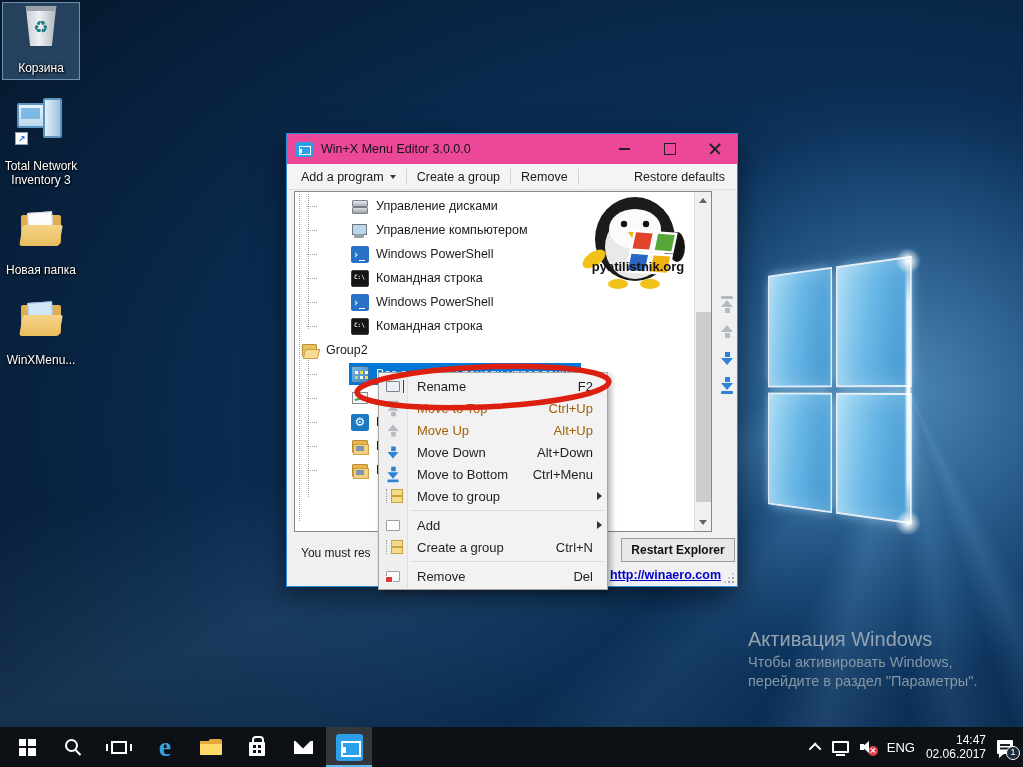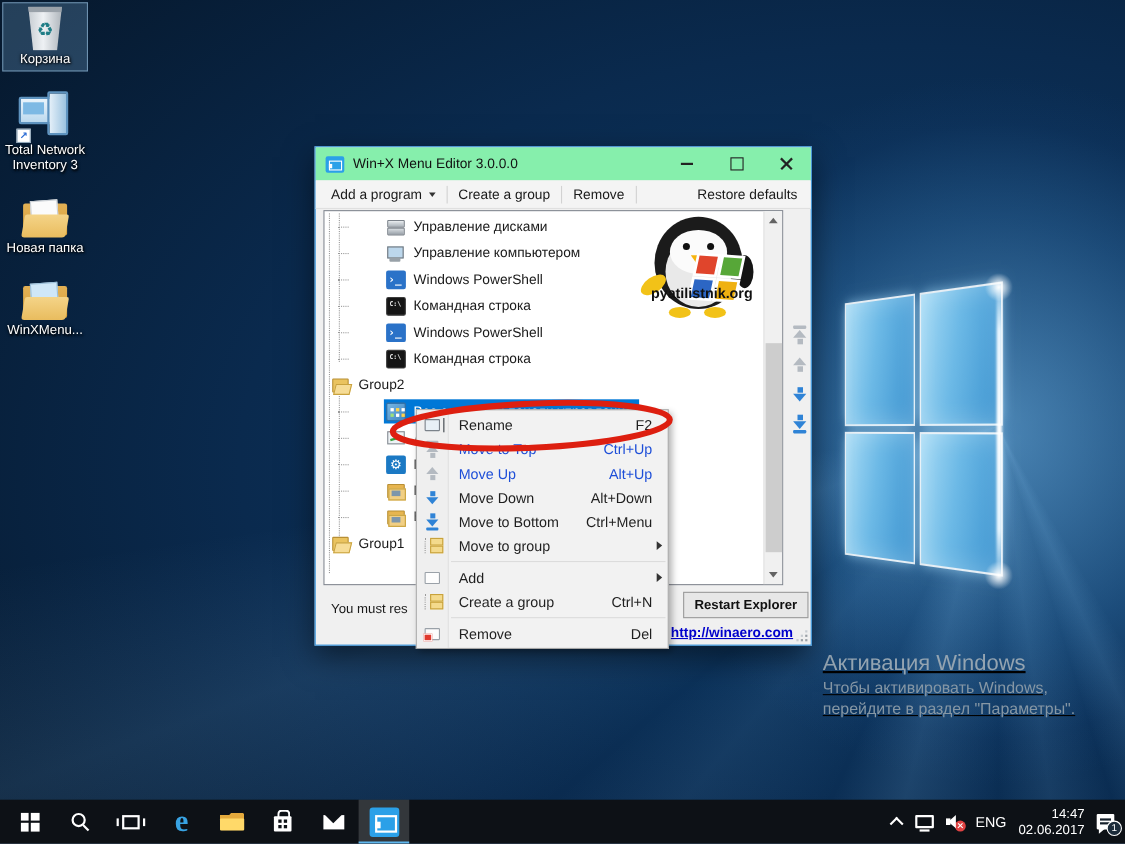--- a/index.html
+++ b/index.html
@@ -27,21 +27,21 @@
   #wl-edge{position:absolute;left:906px;top:250px;width:5px;height:282px;
     background:linear-gradient(rgba(255,255,255,0),#eaf7ff 18%,#ffffff 50%,#eaf7ff 82%,rgba(255,255,255,0));
     filter:blur(1px);}
   .star{position:absolute;width:26px;height:26px;border-radius:50%;
     background:radial-gradient(circle,#ffffff 0%,rgba(255,255,255,.65) 25%,rgba(180,225,255,0) 70%);}
 
   
   #desktop{position:absolute;left:2px;top:2px;width:82px;}
   .dicon{width:78px;margin:0 0 14px 0;padding:3px 1px 4px;text-align:center;border:1px solid transparent;}
   .dicon.selected{background:rgba(120,170,210,.28);border:1px solid rgba(170,210,240,.55);}
-  .dlabel{margin-top:0;font-size:12px;line-height:14px;color:#fff;text-shadow:1px 1px 2px #000,0 0 3px #000;}
+  .dlabel{margin-top:15px;font-size:12px;line-height:14px;color:#fff;text-shadow:1px 1px 2px #000,0 0 3px #000;}
   .dart{position:relative;margin:0 auto;}
   .art-recycle-bin{width:34px;height:40px;background:linear-gradient(90deg,#c2c8ce,#eef1f4 45%,#a8afb6);
     clip-path:polygon(5% 0,95% 0,82% 100%,18% 100%);display:flex;align-items:center;justify-content:center;}
   .art-recycle-bin::before{content:"";position:absolute;top:0;left:0;right:0;height:5px;background:#99a1a9;}
   .art-recycle-bin .g{color:#1f7d86;font-size:17px;line-height:1;margin-top:3px;}
   .art-total-network-inventory{width:48px;height:46px;}
   .art-total-network-inventory::before{content:"";position:absolute;left:0;top:5px;width:27px;height:21px;
     background:linear-gradient(#eaf4fb,#bcd9ee);border:2px solid #5e93bf;border-radius:2px;}
   .art-total-network-inventory::after{content:"";position:absolute;right:3px;top:0;width:15px;height:36px;
     background:linear-gradient(90deg,#e4f0f9,#9cc3e0);border:2px solid #5e93bf;border-radius:2px;}
@@ -52,28 +52,28 @@
   .art-folder-generic{width:44px;height:38px;}
   .art-folder-generic::before{content:"";position:absolute;left:2px;top:5px;width:40px;height:29px;
     background:linear-gradient(#e2b054,#d9a43e);border-radius:2px;}
   .art-folder-generic .paper{position:absolute;left:9px;top:2px;width:25px;height:27px;background:#fbfbfb;
     border:1px solid #ccd1d6;transform:rotate(-4deg);}
   .art-folder-generic::after{content:"";position:absolute;left:2px;top:15px;width:40px;height:21px;
     background:linear-gradient(#f4d488,#e9bc5e);border-radius:2px 2px 3px 3px;transform:skewX(-10deg);}
   .art-winx-folder .paper{background:#cfe7f8;border-color:#9cc0da;}
 
   
-  #watermark{position:absolute;left:748px;top:592px;width:270px;text-decoration:underline;}
+  #watermark{position:absolute;left:748px;top:628px;width:270px;}
   .wm-title{font-size:20px;color:#94a4b1;}
   .wm-line{font-size:14.5px;color:#8697a5;margin-top:3px;}
 
   
   #app-window{position:absolute;left:286px;top:133px;width:452px;height:454px;
     background:#f0f0f0;border:1px solid #2b8dd9;box-shadow:0 10px 26px rgba(0,0,0,.5);}
-  #titlebar{position:absolute;left:0;top:0;right:0;height:30px;background:#86efac;display:flex;align-items:center;}
+  #titlebar{position:absolute;left:0;top:0;right:0;height:30px;background:#ec4899;display:flex;align-items:center;}
   .app-ic{width:17px;height:15px;background:#2ba0e8;border-radius:2px;position:relative;margin:0 8px 0 9px;flex:none;}
   .app-ic::before{content:"";position:absolute;left:3px;top:4px;width:10px;height:7px;border:1.5px solid #fff;}
   .app-ic::after{content:"";position:absolute;left:3px;top:7px;width:3px;height:4px;background:#fff;}
   #window-title{font-size:12.5px;color:#121212;}
   #win-controls{margin-left:auto;display:flex;height:100%;}
   .wc{width:45px;height:100%;display:flex;align-items:center;justify-content:center;position:relative;}
   .wc-min::before{content:"";width:11px;height:1.5px;background:#222;}
   .wc-max::before{content:"";width:10px;height:10px;border:1.5px solid #222;}
   .wc-close .xb{position:absolute;width:14px;height:1.6px;background:#222;}
   .wc-close .xb:nth-child(1){transform:rotate(45deg);}
@@ -166,21 +166,21 @@
   
   #context-menu{position:absolute;left:378px;top:372px;width:230px;background:#f2f2f2;
     border:1px solid #a6a6a6;box-shadow:3px 3px 6px rgba(0,0,0,.3);padding:2px 0;z-index:20;}
   #context-menu::before{content:"";position:absolute;left:0;top:0;bottom:0;width:28px;background:#efefef;border-right:1px solid #e0e0e0;}
   .mrow{position:relative;height:22px;display:flex;align-items:center;font-size:13px;color:#1f1f1f;}
   .mico{width:28px;flex:none;display:flex;align-items:center;justify-content:center;position:relative;}
   .mlabel{margin-left:10px;}
   .mshort{margin-left:auto;padding-right:14px;}
   .msub{position:absolute;right:5px;width:0;height:0;border-top:4px solid transparent;
     border-bottom:4px solid transparent;border-left:5px solid #333;}
-  .mrow.disabled .mlabel,.mrow.disabled .mshort{color:#1d4ed8;}
+  .mrow.disabled .mlabel,.mrow.disabled .mshort{color:#a16207;}
   .msep{height:1px;background:#dcdcdc;margin:3px 2px 3px 31px;}
   .mi-rename{width:14px;height:11px;border:1.5px solid #7b828a;background:#e8f0f6;border-radius:1px;position:relative;}
   .mi-rename::after{content:"";position:absolute;right:-5px;top:-2px;width:1.5px;height:13px;background:#3a4148;}
   .mi-add,.mi-remove{width:14px;height:11px;border:1px solid #9aa1a8;background:#fdfdfd;border-radius:1px;position:relative;}
   .mi-remove::after{content:"";position:absolute;left:-2px;bottom:-2px;width:6px;height:5px;background:#e03a2e;border:1px solid #fff;}
   .mi-move-group,.mi-create-group{width:15px;height:14px;position:relative;border-left:1px dotted #9a9a9a;}
   .mi-move-group::before,.mi-create-group::before{content:"";position:absolute;left:4px;top:0;width:10px;height:5px;
     background:#f4da8c;border:1px solid #c8a23b;}
   .mi-move-group::after,.mi-create-group::after{content:"";position:absolute;left:4px;bottom:0;width:10px;height:5px;
     background:#f4da8c;border:1px solid #c8a23b;}
@@ -414,26 +414,20 @@
           </div>
           <div class="trow lvl1">
             <span class="stub"></span>
             <span class="row-core">
               <span class="ti ti-folder">
                 <span class="g"></span>
               </span>
               <span class="tlabel">Выпол</span>
             </span>
           </div>
-          <div class="trow lvl0">
-            <span class="row-core">
-              <span class="ti ti-group-folder"></span>
-              <span class="tlabel">Group1</span>
-            </span>
-          </div>
         </div>
       <div id="vscroll">
         <div class="sbtn sb-up"></div>
         <div id="sthumb"></div>
         <div class="sbtn sb-down"></div>
       </div>
     </div>
 
     <div id="move-col">
         <div class="mvbtn">

